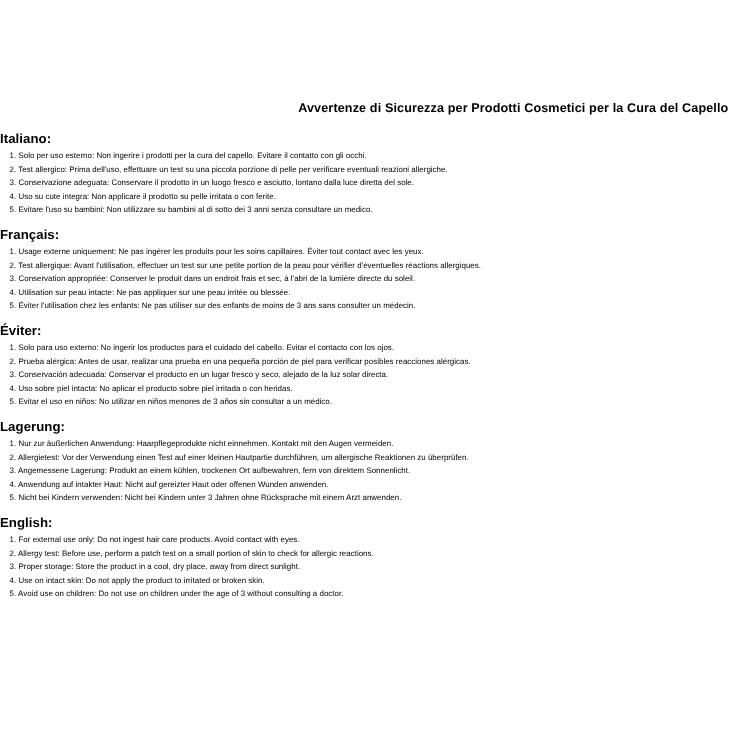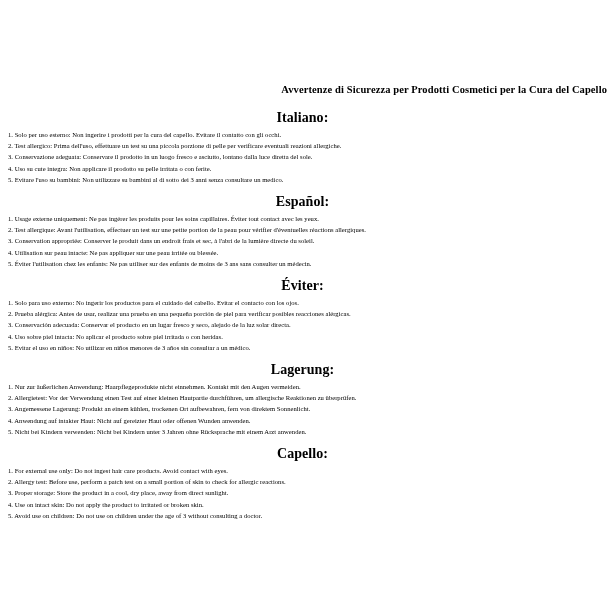--- a/index.html
+++ b/index.html
@@ -13,21 +13,20 @@
     font-family: "Liberation Sans", sans-serif;
     color: #000000;
     overflow: hidden;
   }
   .page {
     position: relative;
     width: 611px;
     height: 546px;
     box-sizing: border-box;
     padding: 0;
-    font-family: Liberation Serif, serif;
   }
   .doc-title {
     position: absolute;
     top: 84px;
     left: 0;
     right: 4px;
     text-align: right;
     font-size: 10.5px;
     font-weight: bold;
     letter-spacing: 0.1px;
@@ -36,26 +35,25 @@
   .content {
     position: absolute;
     top: 110px;
     left: 0px;
     right: 6px;
   }
   .section {
     margin-bottom: 9px;
   }
   .section-heading {
-    font-size: 14px;
+    font-size: 11px;
     font-weight: bold;
     margin: 0 0 3px 0;
     padding-left: 0px;
     letter-spacing: 0.05px;
-    text-align: center;
   }
   .items {
     margin: 0;
     padding: 0;
     list-style: none;
   }
   .item {
     font-size: 6.6px;
     line-height: 11.2px;
     padding-left: 8px;
@@ -77,21 +75,21 @@
       <ul class="items">
         <li class="item">1. Solo per uso esterno: Non ingerire i prodotti per la cura del capello. Evitare il contatto con gli occhi.</li>
         <li class="item">2. Test allergico: Prima dell'uso, effettuare un test su una piccola porzione di pelle per verificare eventuali reazioni allergiche.</li>
         <li class="item">3. Conservazione adeguata: Conservare il prodotto in un luogo fresco e asciutto, lontano dalla luce diretta del sole.</li>
         <li class="item">4. Uso su cute integra: Non applicare il prodotto su pelle irritata o con ferite.</li>
         <li class="item">5. Evitare l'uso su bambini: Non utilizzare su bambini al di sotto dei 3 anni senza consultare un medico.</li>
       </ul>
     </div>
 
     <div class="section">
-      <div class="section-heading">Español:</div>
+      <div class="section-heading">Français:</div>
       <ul class="items">
         <li class="item">1. Usage externe uniquement: Ne pas ingérer les produits pour les soins capillaires. Éviter tout contact avec les yeux.</li>
         <li class="item">2. Test allergique: Avant l'utilisation, effectuer un test sur une petite portion de la peau pour vérifier d'éventuelles réactions allergiques.</li>
         <li class="item">3. Conservation appropriée: Conserver le produit dans un endroit frais et sec, à l'abri de la lumière directe du soleil.</li>
         <li class="item">4. Utilisation sur peau intacte: Ne pas appliquer sur une peau irritée ou blessée.</li>
         <li class="item">5. Éviter l'utilisation chez les enfants: Ne pas utiliser sur des enfants de moins de 3 ans sans consulter un médecin.</li>
       </ul>
     </div>
 
     <div class="section">
@@ -110,21 +108,21 @@
       <ul class="items">
         <li class="item">1. Nur zur äußerlichen Anwendung: Haarpflegeprodukte nicht einnehmen. Kontakt mit den Augen vermeiden.</li>
         <li class="item">2. Allergietest: Vor der Verwendung einen Test auf einer kleinen Hautpartie durchführen, um allergische Reaktionen zu überprüfen.</li>
         <li class="item">3. Angemessene Lagerung: Produkt an einem kühlen, trockenen Ort aufbewahren, fern von direktem Sonnenlicht.</li>
         <li class="item">4. Anwendung auf intakter Haut: Nicht auf gereizter Haut oder offenen Wunden anwenden.</li>
         <li class="item">5. Nicht bei Kindern verwenden: Nicht bei Kindern unter 3 Jahren ohne Rücksprache mit einem Arzt anwenden.</li>
       </ul>
     </div>
 
     <div class="section">
-      <div class="section-heading">Capello:</div>
+      <div class="section-heading">English:</div>
       <ul class="items">
         <li class="item">1. For external use only: Do not ingest hair care products. Avoid contact with eyes.</li>
         <li class="item">2. Allergy test: Before use, perform a patch test on a small portion of skin to check for allergic reactions.</li>
         <li class="item">3. Proper storage: Store the product in a cool, dry place, away from direct sunlight.</li>
         <li class="item">4. Use on intact skin: Do not apply the product to irritated or broken skin.</li>
         <li class="item">5. Avoid use on children: Do not use on children under the age of 3 without consulting a doctor.</li>
       </ul>
     </div>
 
   </div>

